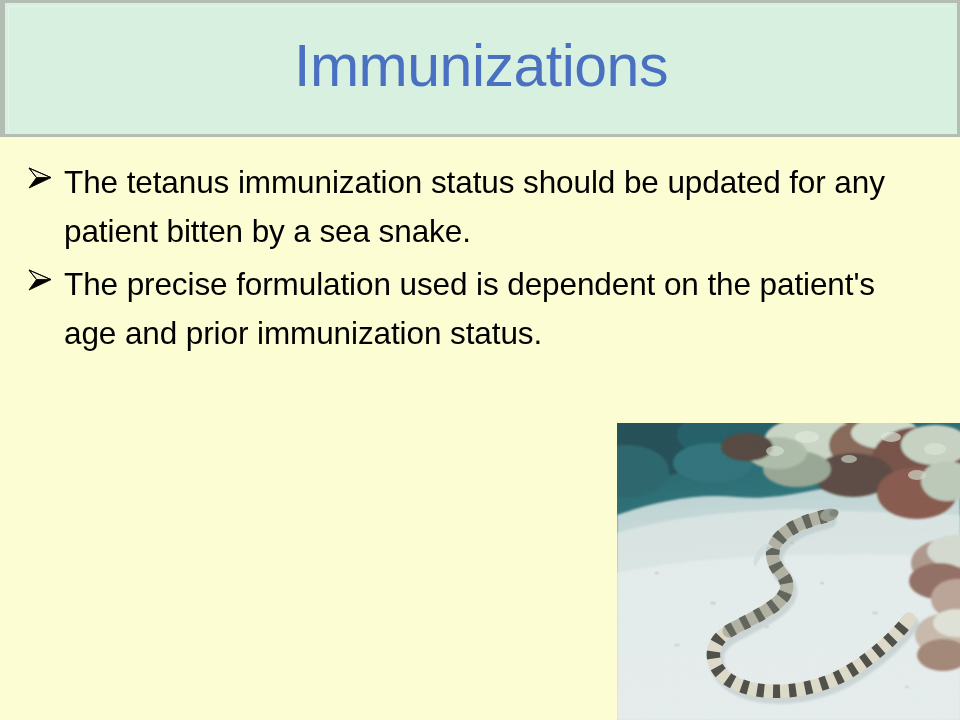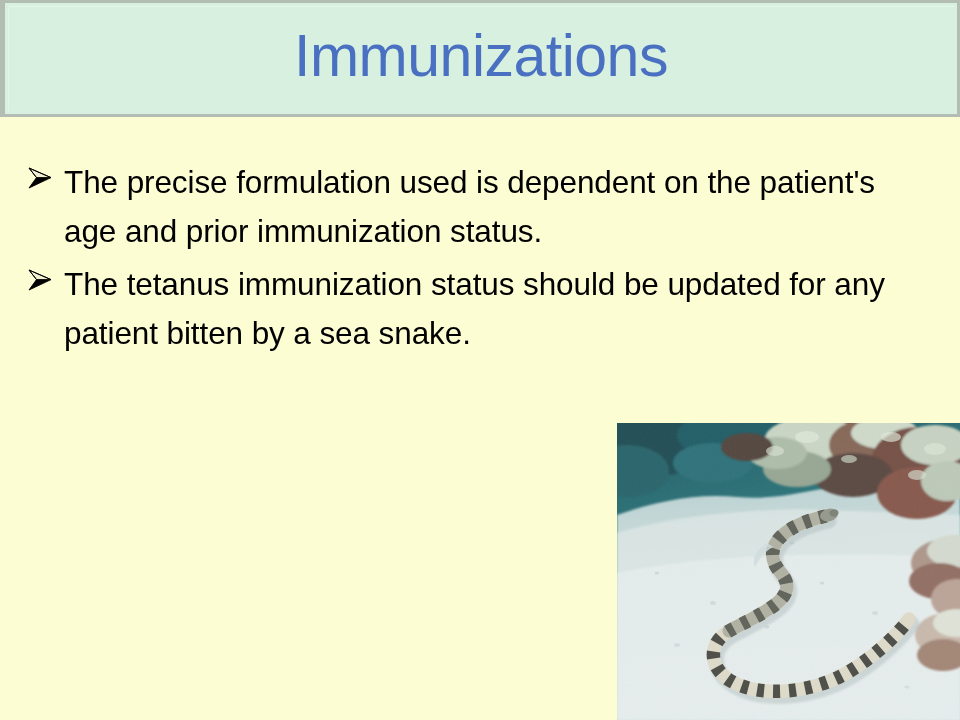--- a/index.html
+++ b/index.html
@@ -17,21 +17,21 @@
     background: #fdfdd4;
     overflow: hidden;
   }
 
   
   #title-band {
     position: absolute;
     left: 0px;
     top: 0px;
     width: 960px;
-    height: 117px;
+    height: 137px;
     box-sizing: border-box;
     background: #d8f0df;
     border: 3px solid #b4bdb4;
     border-left-width: 5px;
     display: flex;
     align-items: center;
     justify-content: center;
   }
   #title-band .band-inner-hl {
     position: absolute;
@@ -103,41 +103,41 @@
 <body>
 
 <div id="slide">
 
   <div id="title-band">
     <div class="band-inner-hl"></div>
     <div id="slide-title">Immunizations</div>
   </div>
 
   <div id="body-text">
+
+    <div class="bullet-row">
+      <div class="bullet-marker">
+        <svg width="28" height="28" viewBox="0 0 28 28">
+          <path d="M3 4 L25 13.6 L3 24 L10.5 13.6 Z" fill="#000000"></path>
+          <path d="M3 4 L25 13.6 L10.5 13.6 Z" fill="#f2f0d0" stroke="#000000" stroke-width="0.9"></path>
+          <path d="M3 4 L25 13.6 L3 24 L10.5 13.6 Z" fill="none" stroke="#000000" stroke-width="0.9"></path>
+        </svg>
+      </div>
+      <div class="bullet-text">The tetanus immunization status should be updated for any patient bitten by a sea snake.</div>
+    </div>
 
     <div class="bullet-row">
       <div class="bullet-marker">
         <svg width="28" height="28" viewBox="0 0 28 28">
           <path d="M3 4 L25 13.6 L3 24 L10.5 13.6 Z" fill="#000000"></path>
           <path d="M3 4 L25 13.6 L10.5 13.6 Z" fill="#f2f0d0" stroke="#000000" stroke-width="0.9"></path>
           <path d="M3 4 L25 13.6 L3 24 L10.5 13.6 Z" fill="none" stroke="#000000" stroke-width="0.9"></path>
         </svg>
       </div>
       <div class="bullet-text">The precise formulation used is dependent on the patient's age and prior immunization status.</div>
-    </div>
-
-    <div class="bullet-row">
-      <div class="bullet-marker">
-        <svg width="28" height="28" viewBox="0 0 28 28">
-          <path d="M3 4 L25 13.6 L3 24 L10.5 13.6 Z" fill="#000000"></path>
-          <path d="M3 4 L25 13.6 L10.5 13.6 Z" fill="#f2f0d0" stroke="#000000" stroke-width="0.9"></path>
-          <path d="M3 4 L25 13.6 L3 24 L10.5 13.6 Z" fill="none" stroke="#000000" stroke-width="0.9"></path>
-        </svg>
-      </div>
-      <div class="bullet-text">The tetanus immunization status should be updated for any patient bitten by a sea snake.</div>
     </div>
 
   </div>
 
   <div id="snake-photo">
     <svg viewBox="0 0 343 297" preserveAspectRatio="none">
       <defs>
         <linearGradient id="waterGrad" x1="0" y1="0" x2="0.25" y2="1">
           <stop offset="0%" stop-color="#0e4952"></stop>
           <stop offset="45%" stop-color="#1c7078"></stop>

